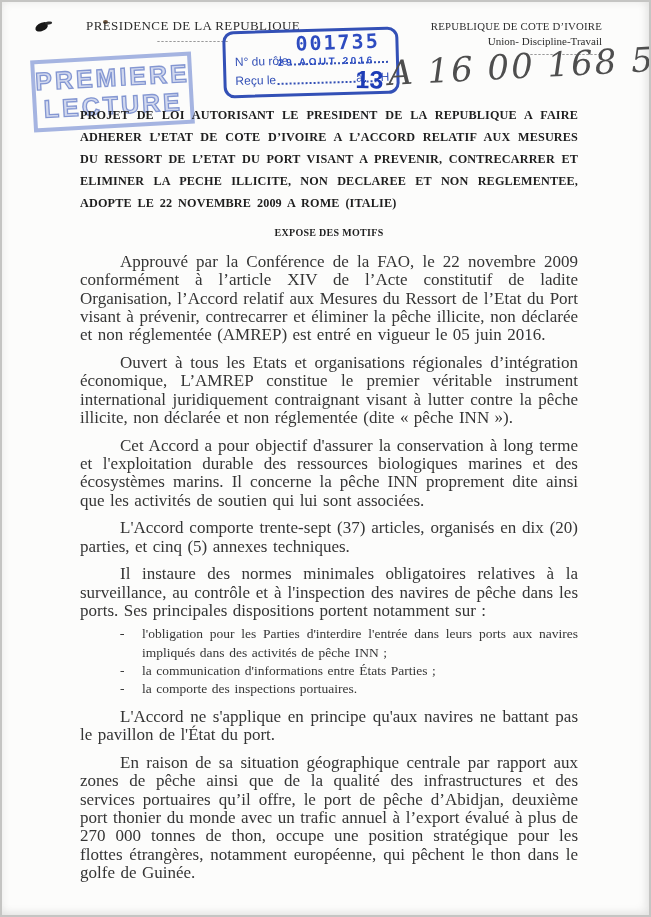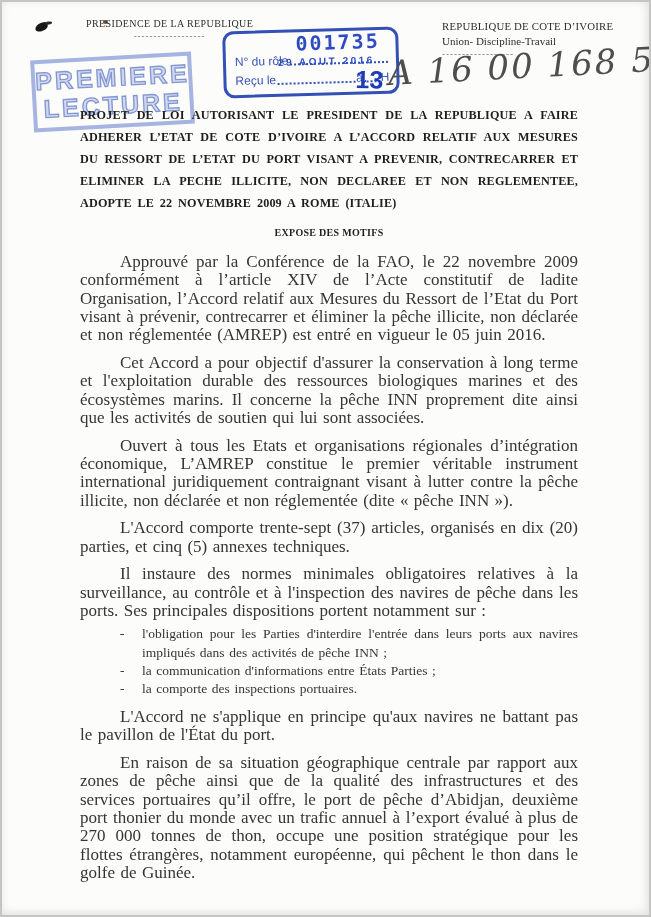--- a/index.html
+++ b/index.html
@@ -11,22 +11,22 @@
   }
   
   .blot1{position:absolute;left:33px;top:21px;width:13px;height:8px;background:#171717;
     border-radius:65% 35% 55% 45%;transform:rotate(-18deg);}
   .blot1::after{content:"";position:absolute;right:-5px;top:1px;width:7px;height:3px;
     background:#2a2a2a;border-radius:50%;transform:rotate(8deg);}
   .blot2{position:absolute;left:101px;top:18px;width:5px;height:4px;background:#6b523b;border-radius:50%;}
 
   
   .hdr-left{position:absolute;left:84px;top:16px;text-align:center;color:#2d2d2d;}
-  .hdr-left .t{font-size:10px;letter-spacing:0.4px;}
-  .hdr-right{position:absolute;left:440px;top:18px;width:180px;text-align:left;color:#2d2d2d;}
+  .hdr-left .t{font-size:13px;letter-spacing:0.4px;}
+  .hdr-right{position:absolute;left:420px;top:18px;width:180px;text-align:right;color:#2d2d2d;}
   .hdr-right .t{font-size:10.8px;letter-spacing:0.2px;}
   .hdr-right .m{font-size:11px;margin-top:3px;}
   .dashes{font-size:9px;letter-spacing:1px;color:#666;line-height:10px;margin-top:2px;}
 
   
   .reg-stamp{position:absolute;left:221px;top:27px;width:176px;height:67px;
     border:3px solid #3350b6;border-radius:11px;transform:rotate(-1.6deg);
     color:#3350b6;font-family:"Liberation Sans", sans-serif;box-sizing:border-box;}
   .rs-number{position:absolute;right:16px;top:-1px;font-family:"DejaVu Sans Mono", monospace;
     font-size:20px;font-weight:bold;letter-spacing:2px;color:#2e4cc0;transform:rotate(-0.5deg);}
@@ -106,22 +106,22 @@
     <div>LECTURE</div>
   </div>
 
   <div class="handwritten">A 16 00 168 54</div>
 
   <div class="content">
     <p class="title">PROJET DE LOI AUTORISANT LE PRESIDENT DE LA REPUBLIQUE A FAIRE ADHERER L’ETAT DE COTE D’IVOIRE A L’ACCORD RELATIF AUX MESURES DU RESSORT DE L’ETAT DU PORT VISANT A PREVENIR, CONTRECARRER ET ELIMINER LA PECHE ILLICITE, NON DECLAREE ET NON REGLEMENTEE, ADOPTE LE 22 NOVEMBRE 2009 A ROME (ITALIE)</p>
     <p class="heading">EXPOSE DES MOTIFS</p>
 
     <p class="para first">Approuvé par la Conférence de la FAO, le 22 novembre 2009 conformément à l’article XIV de l’Acte constitutif de ladite Organisation, l’Accord relatif aux Mesures du Ressort de l’Etat du Port visant à prévenir, contrecarrer et éliminer la pêche illicite, non déclarée et non réglementée (AMREP) est entré en vigueur le 05 juin 2016.</p>
+    <p class="para">Ouvert à tous les Etats et organisations régionales d’intégration économique, L’AMREP constitue le premier véritable instrument international juridiquement contraignant visant à lutter contre la pêche illicite, non déclarée et non réglementée (dite « pêche INN »).</p>
     <p class="para">Cet Accord a pour objectif d'assurer la conservation à long terme et l'exploitation durable des ressources biologiques marines et des écosystèmes marins. Il concerne la pêche INN proprement dite ainsi que les activités de soutien qui lui sont associées.</p>
-    <p class="para">Ouvert à tous les Etats et organisations régionales d’intégration économique, L’AMREP constitue le premier véritable instrument international juridiquement contraignant visant à lutter contre la pêche illicite, non déclarée et non réglementée (dite « pêche INN »).</p>
     <p class="para">L'Accord comporte trente-sept (37) articles, organisés en dix (20) parties, et cinq (5) annexes techniques.</p>
     <p class="para">Il instaure des normes minimales obligatoires relatives à la surveillance, au contrôle et à l'inspection des navires de pêche dans les ports. Ses principales dispositions portent notamment sur :</p>
 
     <div class="list">
       <div class="li">
         <span class="marker">-</span>
       </div>
       <div class="li">
         <span class="marker">-</span>
         <span>l'obligation pour les Parties d'interdire l'entrée dans leurs ports aux navires impliqués dans des activités de pêche INN ;</span>

